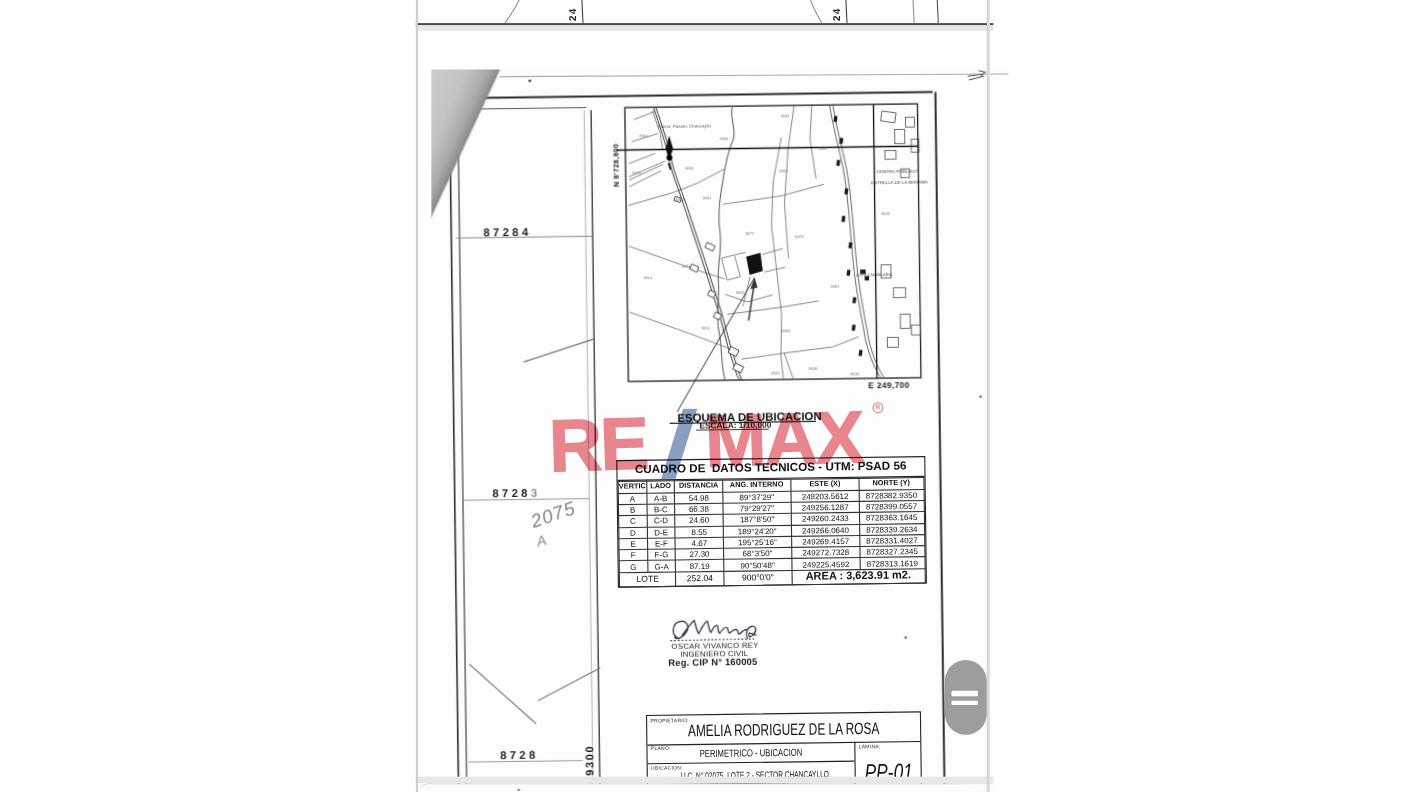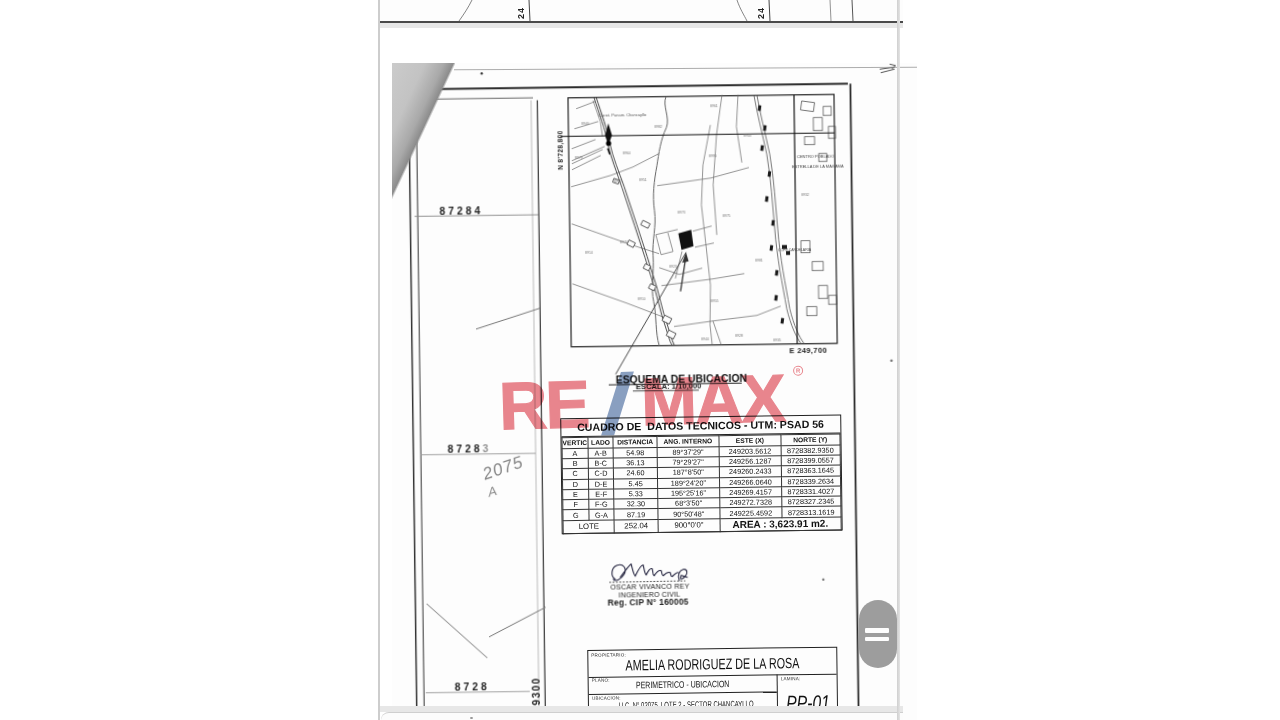--- a/index.html
+++ b/index.html
@@ -228,53 +228,53 @@
                 <td class="c">A</td>
                 <td class="c">A-B</td>
                 <td class="c">54.98</td>
                 <td class="c">89°37'29"</td>
                 <td class="c">249203.5612</td>
                 <td class="c">8728382.9350</td>
               </tr>
           <tr class="d">
                 <td class="c">B</td>
                 <td class="c">B-C</td>
-                <td class="c">36.13</td>
+                <td class="c">66.38</td>
                 <td class="c">79°29'27"</td>
                 <td class="c">249256.1287</td>
                 <td class="c">8728399.0557</td>
               </tr>
           <tr class="d">
                 <td class="c">C</td>
                 <td class="c">C-D</td>
                 <td class="c">24.60</td>
                 <td class="c">187°8'50"</td>
                 <td class="c">249260.2433</td>
                 <td class="c">8728363.1645</td>
               </tr>
           <tr class="d">
                 <td class="c">D</td>
                 <td class="c">D-E</td>
-                <td class="c">5.45</td>
+                <td class="c">8.55</td>
                 <td class="c">189°24'20"</td>
                 <td class="c">249266.0640</td>
                 <td class="c">8728339.2634</td>
               </tr>
           <tr class="d">
                 <td class="c">E</td>
                 <td class="c">E-F</td>
-                <td class="c">5.33</td>
+                <td class="c">4.67</td>
                 <td class="c">195°25'16"</td>
                 <td class="c">249269.4157</td>
                 <td class="c">8728331.4027</td>
               </tr>
           <tr class="d">
                 <td class="c">F</td>
                 <td class="c">F-G</td>
-                <td class="c">32.30</td>
+                <td class="c">27.30</td>
                 <td class="c">68°3'50"</td>
                 <td class="c">249272.7328</td>
                 <td class="c">8728327.2345</td>
               </tr>
           <tr class="d">
                 <td class="c">G</td>
                 <td class="c">G-A</td>
                 <td class="c">87.19</td>
                 <td class="c">90°50'48"</td>
                 <td class="c">249225.4592</td>

